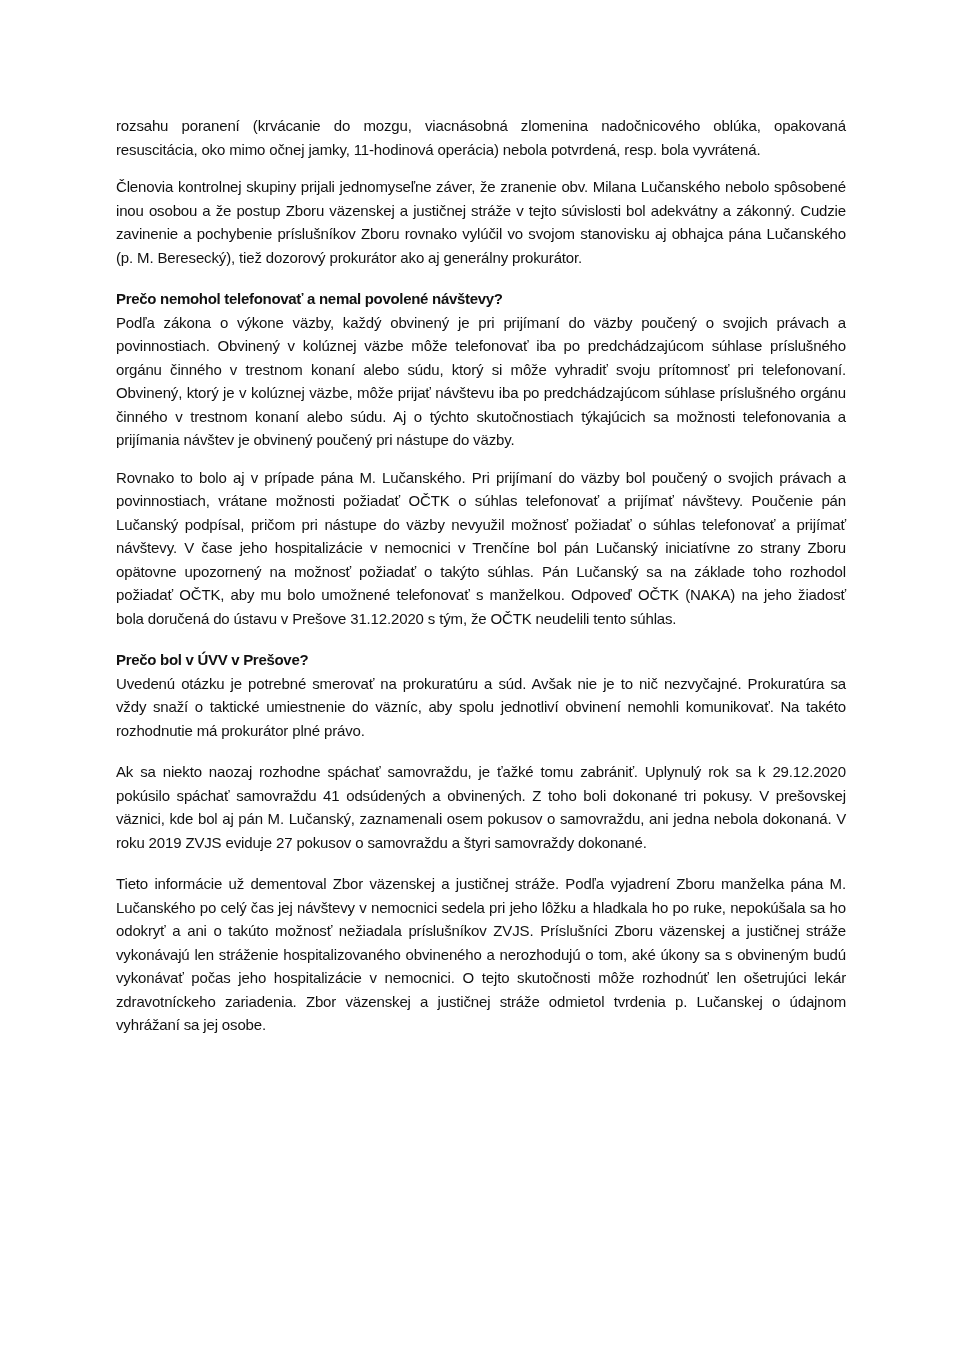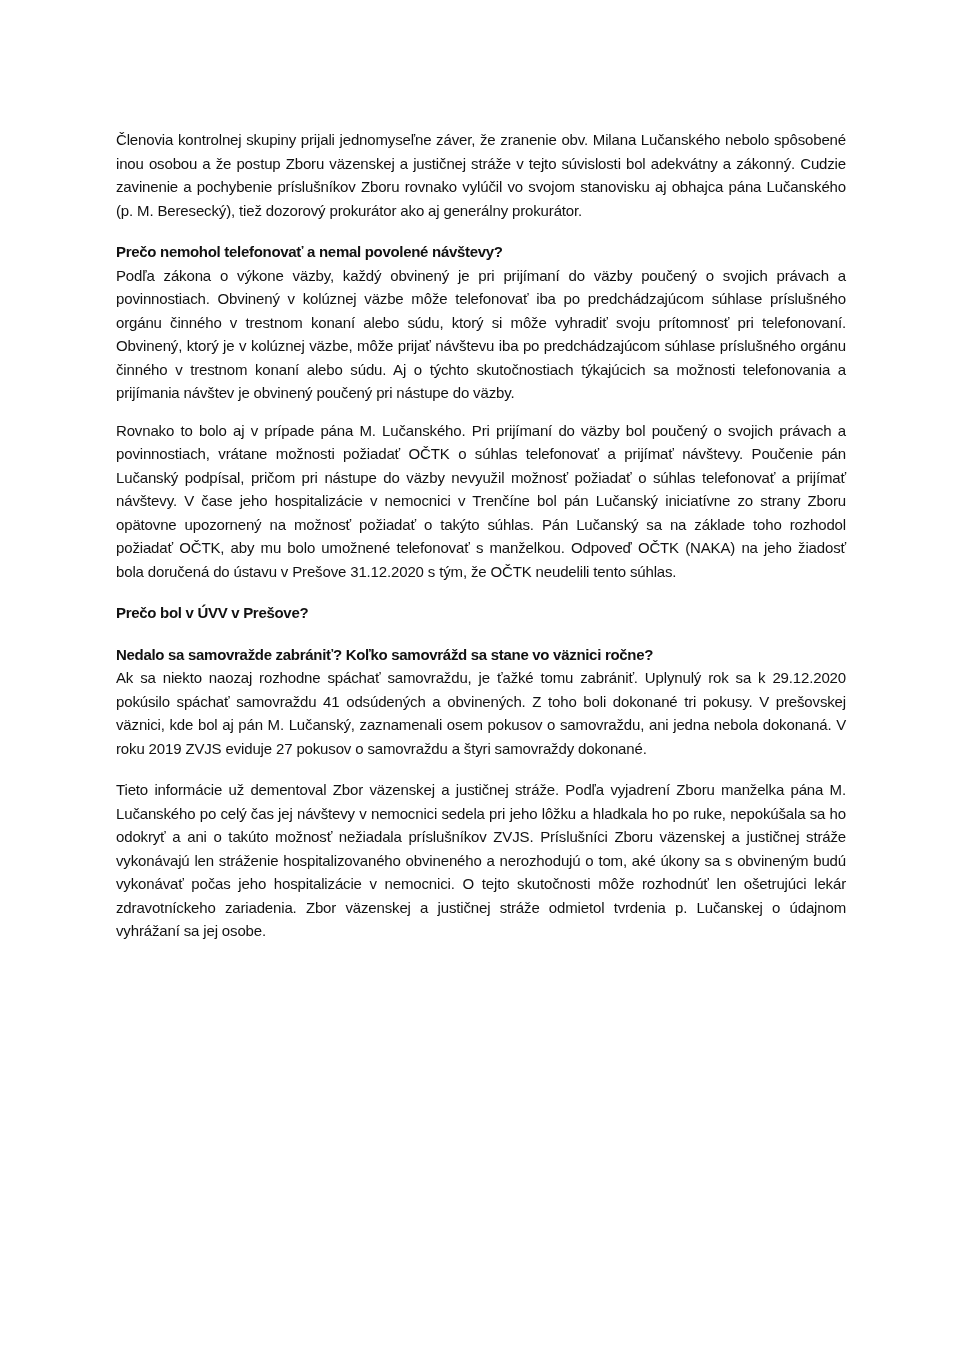--- a/index.html
+++ b/index.html
@@ -22,39 +22,40 @@
     .heading {
       margin: 0;
       font-weight: bold;
       letter-spacing: -0.3px;
     }
   </style>
 </head>
 <body>
 
 <div class="page">
+  <p class="para">rozsahu poranení (krvácanie do mozgu, viacnásobná zlomenina nadočnicového oblúka, opakovaná resuscitácia, oko mimo očnej jamky, 11-hodinová operácia) nebola potvrdená, resp. bola vyvrátená.</p>
   <div class="gap-sm"></div>
   <p class="para">Členovia kontrolnej skupiny prijali jednomyseľne záver,  že zranenie obv. Milana Lučanského nebolo spôsobené inou osobou a že postup Zboru väzenskej a justičnej stráže v tejto súvislosti bol adekvátny a zákonný. Cudzie zavinenie a pochybenie príslušníkov Zboru rovnako vylúčil vo svojom stanovisku aj obhajca pána Lučanského (p. M. Beresecký), tiež dozorový prokurátor ako aj generálny prokurátor.</p>
   <div class="gap-lg"></div>
 
   <section>
     <p class="heading">Prečo nemohol telefonovať a nemal povolené návštevy?</p>
     <p class="para">Podľa zákona o výkone väzby, každý obvinený je pri prijímaní do väzby poučený o svojich právach a povinnostiach. Obvinený v kolúznej väzbe môže telefonovať iba po predchádzajúcom súhlase príslušného orgánu činného v trestnom konaní alebo súdu, ktorý si môže vyhradiť svoju prítomnosť pri telefonovaní. Obvinený, ktorý je v kolúznej väzbe, môže prijať návštevu iba po predchádzajúcom súhlase príslušného orgánu činného v trestnom konaní alebo súdu. Aj o týchto skutočnostiach týkajúcich sa možnosti telefonovania a prijímania návštev je obvinený poučený pri nástupe do väzby.</p>
     <div class="gap-sm"></div>
     <p class="para">Rovnako to bolo aj v prípade pána M. Lučanského. Pri prijímaní do väzby bol poučený o svojich právach a povinnostiach, vrátane možnosti požiadať OČTK o súhlas telefonovať a prijímať návštevy. Poučenie pán Lučanský podpísal, pričom pri nástupe do väzby nevyužil možnosť požiadať o súhlas telefonovať a prijímať návštevy. V čase jeho hospitalizácie v nemocnici v Trenčíne bol pán Lučanský iniciatívne zo strany  Zboru opätovne upozornený na možnosť požiadať o takýto súhlas. Pán Lučanský sa na základe toho rozhodol požiadať OČTK, aby mu bolo umožnené telefonovať s manželkou. Odpoveď OČTK (NAKA) na jeho žiadosť bola doručená do ústavu v Prešove 31.12.2020 s tým, že OČTK neudelili tento súhlas.</p>
   </section>
   <div class="gap-lg"></div>
 
   <section>
     <p class="heading">Prečo bol v ÚVV v Prešove?</p>
+    <p class="para">Uvedenú otázku je potrebné smerovať na prokuratúru a súd. Avšak nie je to nič nezvyčajné. Prokuratúra sa vždy snaží o taktické umiestnenie do väzníc, aby spolu jednotliví obvinení nemohli komunikovať. Na takéto rozhodnutie má prokurátor plné právo.</p>
   </section>
   <div class="gap-lg"></div>
 
   <section>
-    <p class="heading">Nedalo sa samovražde zabrániť? Koľko samovrážd sa stane vo väznici ročne?</p>
     <p class="para">Ak sa niekto naozaj rozhodne spáchať samovraždu, je ťažké tomu zabrániť. Uplynulý rok sa k 29.12.2020 pokúsilo spáchať samovraždu 41 odsúdených a obvinených. Z toho boli dokonané tri pokusy. V prešovskej väznici, kde bol aj pán M. Lučanský, zaznamenali osem pokusov o samovraždu, ani jedna nebola dokonaná. V roku 2019 ZVJS eviduje 27 pokusov o samovraždu a štyri samovraždy dokonané.</p>
   </section>
   <div class="gap-lg"></div>
 
   <section>
     <p class="para">Tieto informácie už dementoval Zbor väzenskej a justičnej stráže. Podľa vyjadrení Zboru manželka pána M. Lučanského po celý čas jej návštevy v nemocnici sedela pri jeho lôžku a hladkala ho po ruke, nepokúšala sa ho odokryť a ani o takúto možnosť nežiadala príslušníkov ZVJS. Príslušníci Zboru väzenskej a justičnej stráže vykonávajú len stráženie hospitalizovaného obvineného a nerozhodujú o tom, aké úkony sa s obvineným budú vykonávať počas jeho hospitalizácie v nemocnici. O tejto skutočnosti môže rozhodnúť len ošetrujúci lekár zdravotníckeho zariadenia. Zbor väzenskej a justičnej stráže odmietol tvrdenia p. Lučanskej o údajnom vyhrážaní sa jej osobe.</p>
   </section>
 </div>
 
 </body></html>

